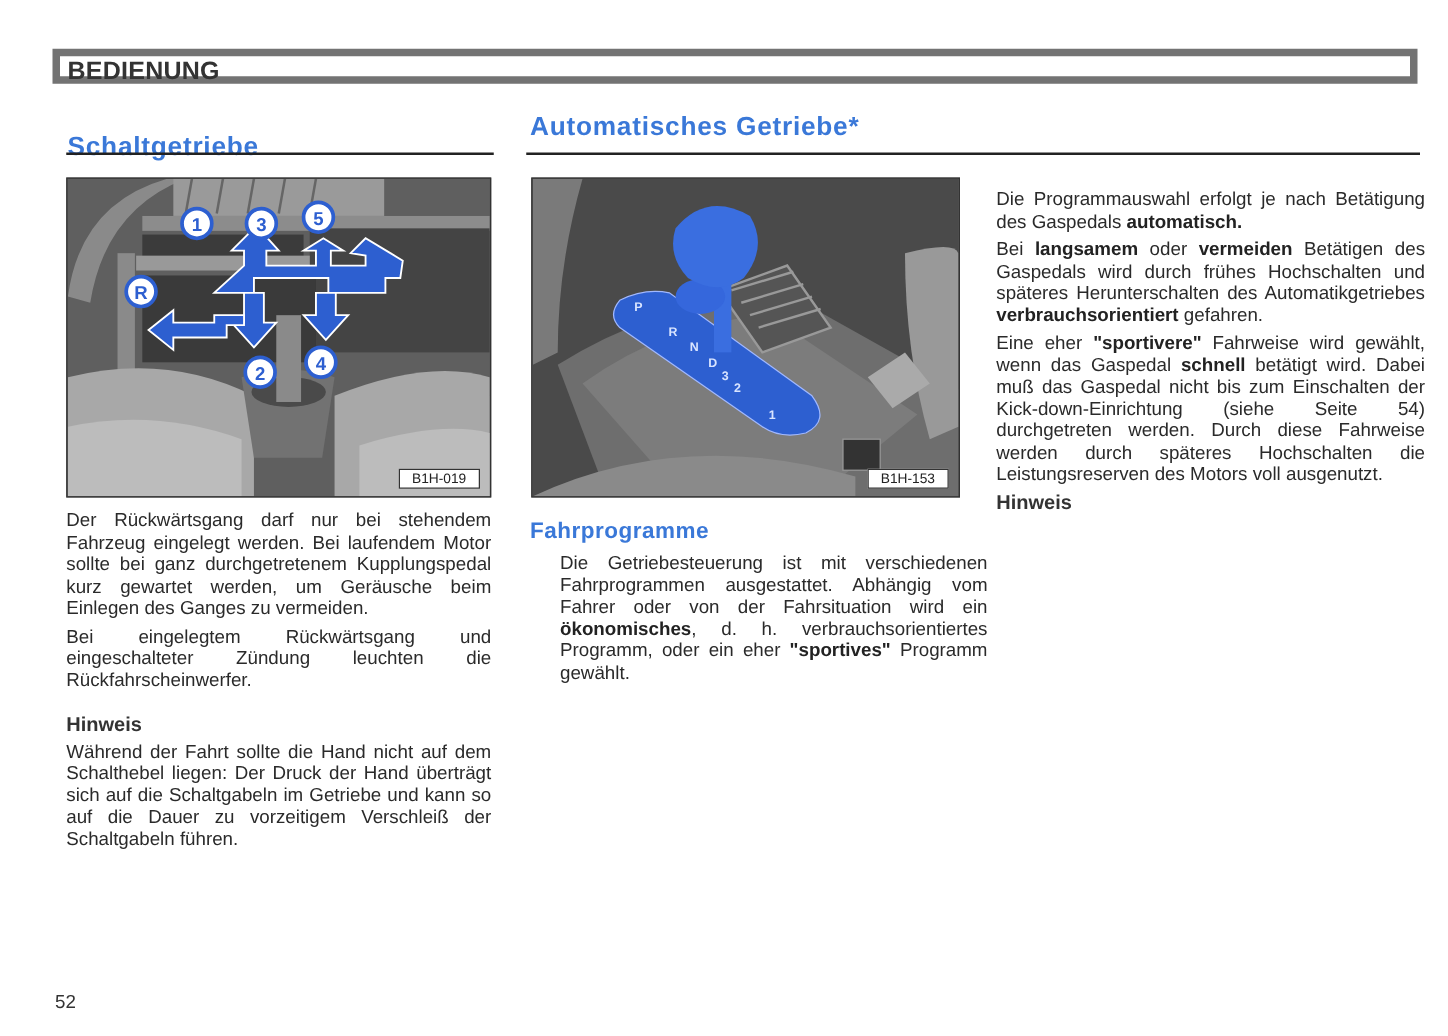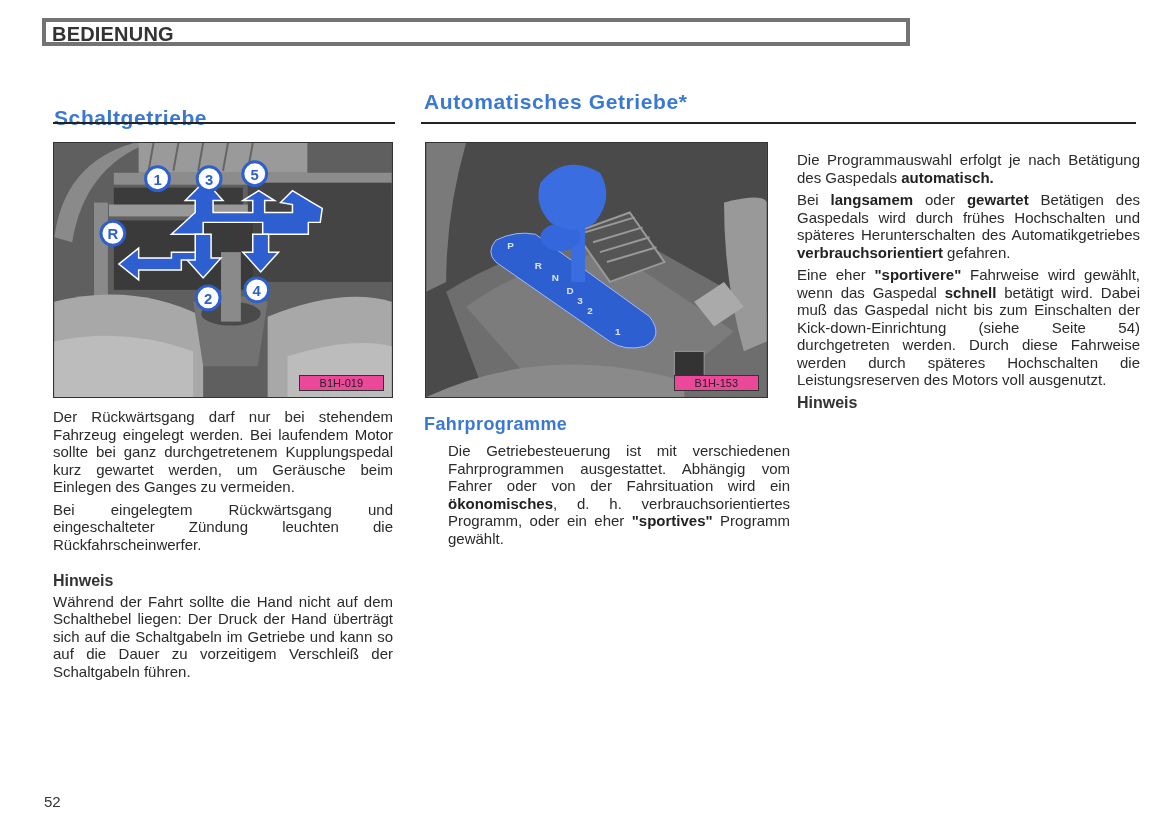--- a/index.html
+++ b/index.html
@@ -2,41 +2,41 @@
 <html><head>
   <meta charset="utf-8">
   <style>
     html, body { margin: 0; padding: 0; }
     body {
       width: 1158px; height: 829px; position: relative; overflow: hidden;
       background: #ffffff; color: #222;
       font-family: "Liberation Sans", sans-serif;
     }
     .chapter-box {
-      position: absolute; left: 42px; top: 18px; width: 868px; height: 28px;
-      border: 4px solid #737373; box-sizing: border-box;
+      position: absolute; left: 42px; top: 39px; width: 1092px; height: 28px;
+      border: 6px solid #737373; box-sizing: border-box;
     }
     .chapter-title {
       position: absolute; left: 6px; top: 1px;
       font-weight: bold; font-size: 20px; color: #333; letter-spacing: 0.2px;
     }
     .sec-heading {
       position: absolute; font-weight: bold; font-size: 21px; color: #3a78d8;
       letter-spacing: 0.6px;
     }
     .rule { position: absolute; height: 2px; background: #222; }
     .figure {
       position: absolute; overflow: hidden; background: #5a5a5a;
       border: 1px solid #333; box-sizing: border-box;
     }
     .figure svg { display: block; width: 100%; height: 100%; }
     .fig-code {
       position: absolute; right: 8px; bottom: 6px;
-      background: #ec4899; border: 1px solid #333;
-      font-size: 11px; padding: 1px 20px; color: #222;
+      background: #ffffff; border: 1px solid #333;
+      font-size: 11px; padding: 1px 10px; color: #222;
       font-family: "Liberation Sans", sans-serif;
     }
     .col {
       position: absolute; font-size: 15px; line-height: 17.5px; color: #2a2a2a;
       text-align: justify; hyphens: manual;
     }
     .col p { margin: 0 0 5px 0; }
     .col b { font-weight: bold; color: #222; }
     .sub-heading {
       font-weight: bold; font-size: 16px; color: #333; margin: 0 0 3px 0;
@@ -175,18 +175,18 @@
   <p>Während der Fahrt sollte die Hand nicht auf dem Schalthebel liegen: Der Druck der Hand überträgt sich auf die Schaltgabeln im Getriebe und kann so auf die Dauer zu vorzeitigem Verschleiß der Schaltgabeln führen.</p>
 </div>
 
 <div class="sub-heading-blue" style="left:424px; top:414px;">Fahrprogramme</div>
 <div class="col" style="left:448px; top:442px; width:342px;">
   <p><span>Die Getriebesteuerung ist mit verschiedenen Fahrprogrammen ausgestattet. Abhängig vom Fahrer oder von der Fahrsituation wird ein </span><b>ökonomisches</b><span>, d. h. verbrauchsorientiertes Programm, oder ein eher </span><b>"sportives"</b><span> Programm gewählt.</span></p>
 </div>
 
 <div class="col" style="left:797px; top:151px; width:343px;">
   <p><span>Die Programmauswahl erfolgt je nach Betätigung des Gaspedals </span><b>automatisch.</b></p>
-  <p><span>Bei </span><b>langsamem</b><span> oder </span><b>gewartet</b><span> Betätigen des Gaspedals wird durch frühes Hochschalten und späteres Herunterschalten des Automatikgetriebes </span><b>verbrauchsorientiert</b><span> gefahren.</span></p>
+  <p><span>Bei </span><b>langsamem</b><span> oder </span><b>vermeiden</b><span> Betätigen des Gaspedals wird durch frühes Hochschalten und späteres Herunterschalten des Automatikgetriebes </span><b>verbrauchsorientiert</b><span> gefahren.</span></p>
   <p><span>Eine eher </span><b>"sportivere"</b><span> Fahrweise wird gewählt, wenn das Gaspedal </span><b>schnell</b><span> betätigt wird. Dabei muß das Gaspedal nicht bis zum Einschalten der Kick-down-Einrichtung (siehe Seite 54) durchgetreten werden. Durch diese Fahrweise werden durch späteres Hochschalten die Leistungsreserven des Motors voll ausgenutzt.</span></p>
   <div class="sub-heading">Hinweis</div>
 </div>
 
 <div class="page-number">52</div>
 
 </body></html>

